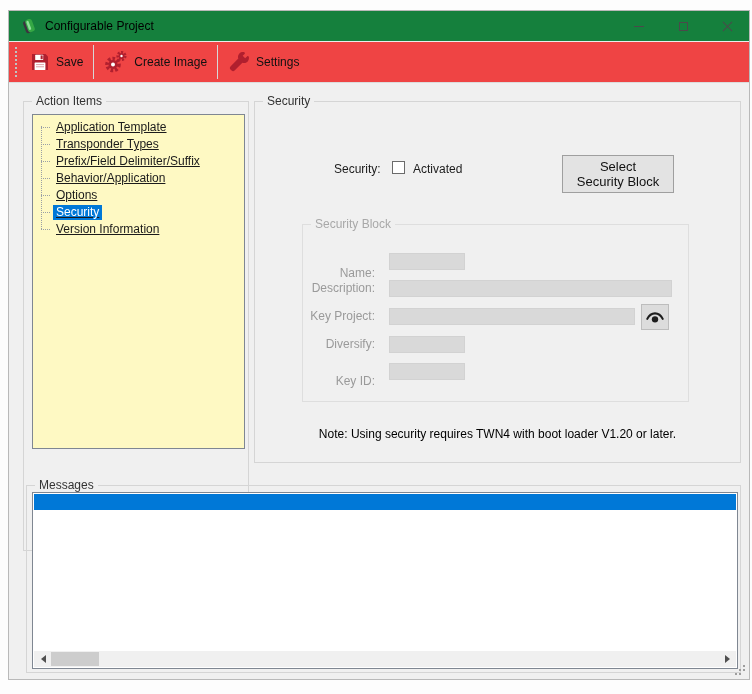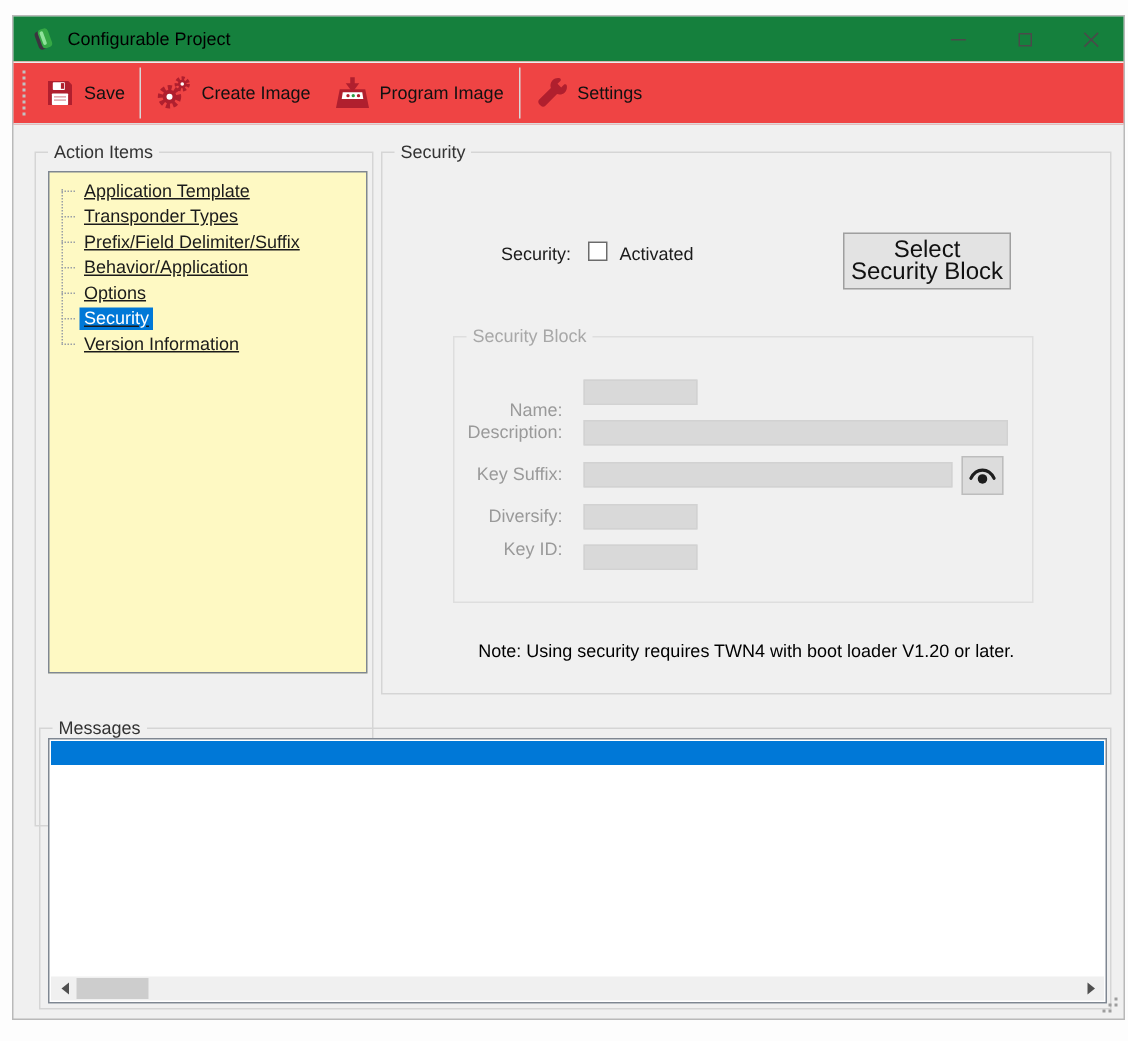--- a/index.html
+++ b/index.html
@@ -61,21 +61,21 @@
   .tlabel { padding:0 3px; line-height:15px; white-space:nowrap; }
   .titem.selected .tlabel { background:#0078d7; color:#fff; }
   
   .sec-row-label { position:absolute; color:#1b1b1b; }
   .checkbox {
     position:absolute; width:13px; height:13px; background:#fff; border:1px solid #6b6b6b;
   }
   .btn {
     position:absolute; background:#e3e3e3; border:1px solid #9f9f9f;
     display:flex; flex-direction:column; align-items:center; justify-content:center;
-    font-size:16px; color:#111; line-height:15px; text-align:center;
+    font-size:13px; color:#111; line-height:15px; text-align:center;
   }
   .subgroup { position:absolute; border:1px solid #dedede; }
   .subgroup-label {
     position:absolute; top:-8px; left:8px; background:#f0f0f0; padding:0 4px;
     color:#a8a8a8; white-space:nowrap;
   }
   .fld-label { position:absolute; width:72px; text-align:right; color:#9a9a9a; line-height:17px; }
   .fld { position:absolute; height:17px; background:#d9d9d9; border:1px solid #d2d2d2; }
   .eye-btn {
     position:absolute; width:28px; height:26px; background:#dcdcdc; border:1px solid #bdbdbd;
@@ -149,32 +149,20 @@
         <circle cx="9" cy="14.5" r="6" fill="none" stroke="#b01f2e" stroke-width="3.6" stroke-dasharray="2.6 1.9"></circle>
         <circle cx="9" cy="14.5" r="4.6" fill="#b01f2e"></circle>
         <circle cx="9" cy="14.5" r="2" fill="#fefefe"></circle>
         <circle cx="17.5" cy="6" r="3.8" fill="none" stroke="#b01f2e" stroke-width="2.6" stroke-dasharray="2 1.4"></circle>
         <circle cx="17.5" cy="6" r="2.9" fill="#b01f2e"></circle>
         <circle cx="17.5" cy="6" r="1.2" fill="#fefefe"></circle>
       </svg>
       <span class="tb-label">Create Image</span>
     </div>
 
-    <div class="tb-btn">
-      <svg width="24" height="22" viewBox="0 0 24 22">
-        <rect x="10.5" y="0.5" width="3" height="5" fill="#b01f2e"></rect>
-        <path d="M7.5 4.5h9L12 10.5z" fill="#b01f2e"></path>
-        <path d="M3.5 8.5h17L23 21H1z" fill="#b01f2e"></path>
-        <path d="M5.5 10.5h13l.7 4.5H4.8z" fill="#fff"></path>
-        <circle cx="9" cy="12.8" r="1.1" fill="#b01f2e"></circle>
-        <circle cx="12.5" cy="12.8" r="1.1" fill="#2f9e44"></circle>
-        <circle cx="16" cy="12.8" r="1.1" fill="#b01f2e"></circle>
-      </svg>
-      <span class="tb-label">Program Image</span>
-    </div>
 
     <div class="tb-sep"></div>
 
     <div class="tb-btn">
       <svg width="22" height="22" viewBox="0 0 24 24">
         <path fill="#b01f2e" d="M22.7 6.3c-.3-.8-1.3-1-1.9-.4l-2.1 2.1-2.7-2.7 2.1-2.1c.6-.6.4-1.6-.4-1.9C16 .8 13.8 1.3 12.4 2.7c-1.5 1.5-1.9 3.7-1.2 5.6l-8.5 8.5c-.9.9-.9 2.4 0 3.3l1.2 1.2c.9.9 2.4.9 3.3 0l8.5-8.5c1.9.7 4.1.3 5.6-1.2 1.4-1.4 1.9-3.6 1.4-5.3z"></path>
       </svg>
       <span class="tb-label">Settings</span>
     </div>
   </div>
@@ -227,33 +215,33 @@
 
     <div class="subgroup" style="left:47px; top:122px; width:387px; height:178px;">
       <span class="subgroup-label">Security Block</span>
 
       <span class="fld-label" style="left:0; top:40px;">Name:</span>
       <div class="fld" style="left:86px; top:28px; width:76px;"></div>
 
       <span class="fld-label" style="left:0; top:55px;">Description:</span>
       <div class="fld" style="left:86px; top:55px; width:283px;"></div>
 
-      <span class="fld-label" style="left:0; top:83px;">Key Suffix:</span>
+      <span class="fld-label" style="left:0; top:83px;">Key Project:</span>
       <div class="fld" style="left:86px; top:83px; width:246px;"></div>
       <div class="eye-btn" style="left:338px; top:79px;">
         <svg width="20" height="15" viewBox="0 0 22 16">
           <path d="M2.5 9.5 C6.5 1.5, 15.5 1.5, 19.5 9.5" stroke="#1d1d1d" stroke-width="2.3" fill="none" stroke-linecap="round"></path>
           <circle cx="11" cy="10" r="3.5" fill="#1d1d1d"></circle>
         </svg>
       </div>
 
       <span class="fld-label" style="left:0; top:111px;">Diversify:</span>
       <div class="fld" style="left:86px; top:111px; width:76px;"></div>
 
-      <span class="fld-label" style="left:0; top:133px;">Key ID:</span>
+      <span class="fld-label" style="left:0; top:148px;">Key ID:</span>
       <div class="fld" style="left:86px; top:138px; width:76px;"></div>
     </div>
 
     <div class="note" style="top:325px;">Note: Using security requires TWN4 with boot loader V1.20 or later.</div>
   </div>
 
   <div class="groupbox" style="left:17px; top:474px; width:715px; height:188px;">
     <span class="groupbox-label">Messages</span>
     <div class="msg-list" style="left:5px; top:6px; width:706px; height:177px;">
       <div class="msg-selected-row"></div>

